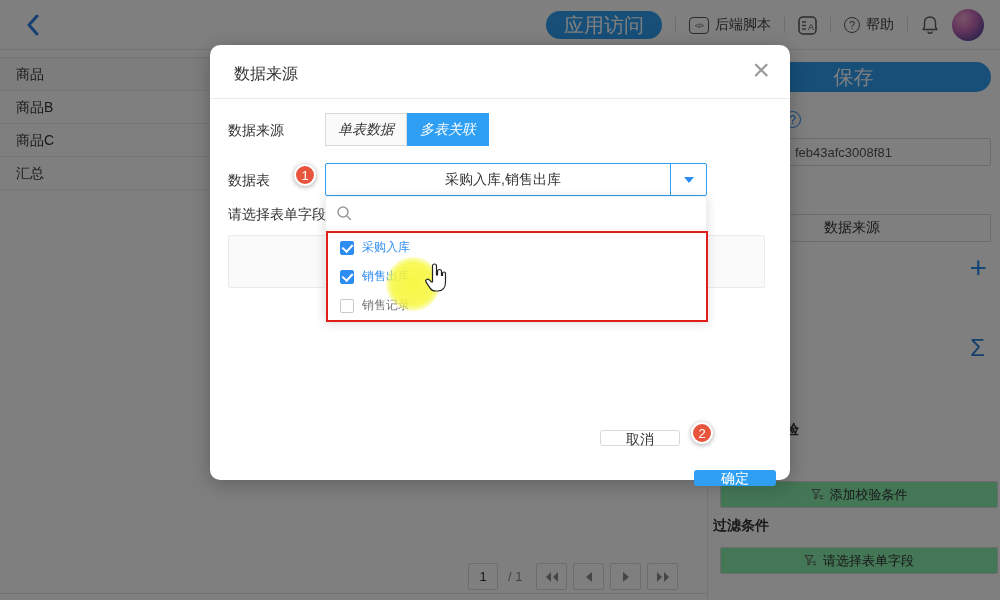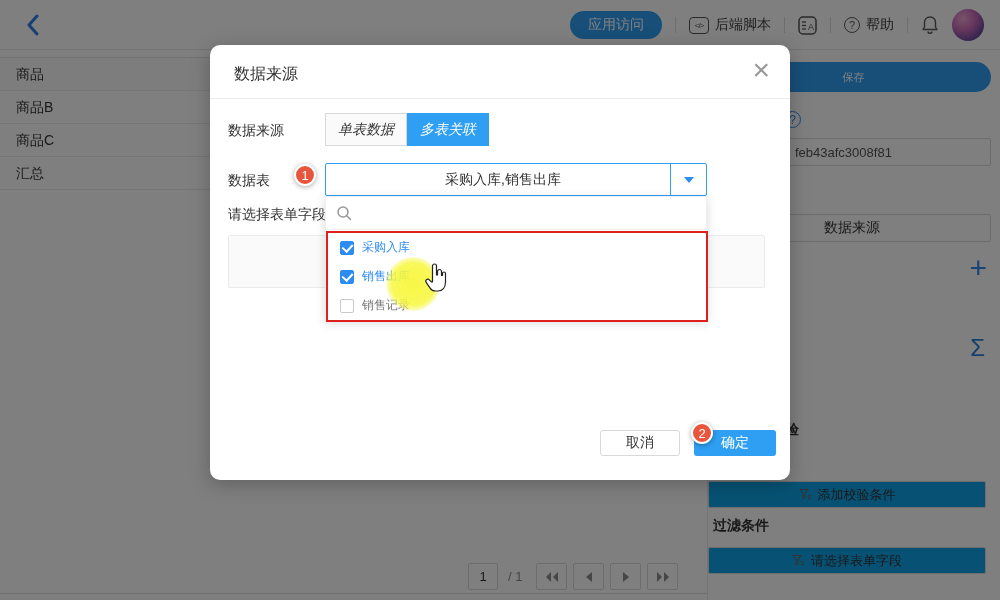--- a/index.html
+++ b/index.html
@@ -8,21 +8,21 @@
   #stage { position:relative; width:1000px; height:600px; background:#fff; overflow:hidden; }
 
   
   .header { position:absolute; left:0; top:0; width:1000px; height:50px; background:#fff;
             border-bottom:1px solid #e8e8e8; display:flex; align-items:center; }
   .back-btn { width:20px; height:24px; margin-left:26px; display:flex; align-items:center; cursor:pointer; }
   .page-title { margin-left:12px; font-size:16px; color:#333; padding-bottom:4px;
                 border-bottom:1px dashed #bdbdbd; line-height:20px; }
   .header-right { position:absolute; right:16px; top:0; height:50px; display:flex; align-items:center; gap:13px; }
   .pill-btn { height:28px; padding:0 18px; border-radius:14px; background:#2e9ff3; color:#fff;
-              font-size:14px; display:flex; align-items:center; border:none; cursor:pointer; }
+              font-size:20px; display:flex; align-items:center; border:none; cursor:pointer; }
   .h-divider { width:1px; height:16px; background:#ddd; }
   .h-item { display:flex; align-items:center; gap:6px; color:#404040; font-size:14px; cursor:pointer; }
   .code-icon { width:20px; height:17px; border:1.5px solid #555; border-radius:4px; font-size:8px;
                color:#555; display:flex; align-items:center; justify-content:center; letter-spacing:-1px; }
   .help-circle { width:16px; height:16px; border:1.5px solid #5a5a5a; border-radius:50%; font-size:11px;
                  color:#5a5a5a; display:flex; align-items:center; justify-content:center; }
   .avatar { width:32px; height:32px; border-radius:50%;
             background:radial-gradient(circle at 35% 30%, #f0a8d0 0%, #c86ab8 40%, #6a4a9c 75%, #3a2c58 100%); }
 
   
@@ -38,34 +38,34 @@
   .page-input { width:30px; height:27px; border:1px solid #d9d9d9; border-radius:2px; text-align:center;
                 font-size:13px; color:#333; background:#fff; }
   .page-total { color:#888; font-size:13px; margin:0 8px 0 4px; }
   .nav-btn { width:31px; height:27px; border:1px solid #d9d9d9; border-radius:2px; background:#fff;
              display:flex; align-items:center; justify-content:center; cursor:pointer; }
 
   
   .right-panel { position:absolute; left:707px; top:50px; width:293px; height:550px; background:#fff;
                  border-left:1px solid #e8e8e8; }
   .save-btn { position:absolute; left:8px; top:12px; width:275px; height:30px; border-radius:15px;
-              background:#2e9ff3; color:#fff; font-size:11px; border:none; cursor:pointer; }
+              background:#2e9ff3; color:#fff; font-size:20px; border:none; cursor:pointer; }
   .panel-help { position:absolute; left:76px; top:61px; width:17px; height:17px; border:1.5px solid #2d8cf0;
                 border-radius:50%; color:#2d8cf0; font-size:12px; display:flex; align-items:center;
                 justify-content:center; }
   .formid-input { position:absolute; left:8px; top:88px; width:275px; height:28px; border:1px solid #d9d9d9;
                   border-radius:2px; font-size:13px; color:#555; padding-left:78px; background:#fff; }
   .datasource-btn { position:absolute; left:5px; top:164px; width:278px; height:28px; background:#fff;
                     border:1px solid #d9d9d9; border-radius:2px; font-size:14px; color:#333; cursor:pointer; }
   .plus-glyph { position:absolute; right:13px; top:203px; font-size:30px; font-weight:200; color:#2d8cf0;
                 line-height:30px; cursor:pointer; }
   .sigma-glyph { position:absolute; right:15px; top:285px; font-size:24px; color:#2d7fd6; line-height:26px;
                  cursor:pointer; }
   .validation-label { position:absolute; left:35px; top:371px; font-size:14px; font-weight:bold; color:#333; }
-  .cond-btn { position:absolute; left:0; width:278px; height:27px; background:#0ea5e9; border:1px solid #d9d9d9;
+  .cond-btn { position:absolute; left:12px; width:278px; height:27px; background:#86efac; border:1px solid #d9d9d9;
               border-radius:2px; font-size:13px; color:#333; display:flex; align-items:center;
               justify-content:center; gap:6px; cursor:pointer;text-align:right; }
   .cond-btn.validation { top:431px; }
   .cond-btn.filter { top:497px; }
   .filter-label { position:absolute; left:5px; top:467px; font-size:14px; font-weight:bold; color:#333; }
 
   
   .overlay { position:absolute; left:0; top:0; width:1000px; height:600px; background:rgba(0,0,0,0.5); z-index:10; }
 
   
@@ -102,24 +102,24 @@
   .checkbox.checked { background:#2d8cf0; border:1px solid #2d8cf0; }
   .checkbox.checked::after { content:""; position:absolute; left:3px; top:0.5px; width:5px; height:8px;
                              border:solid #fff; border-width:0 2px 2px 0; transform:rotate(42deg); }
   .checkbox.unchecked { background:#fff; border:1px solid #c9c9c9; }
   .red-annotation { position:absolute; left:0; top:34px; width:382px; height:91px;
                     border:2px solid #e01e1e; pointer-events:none; z-index:23; }
   .highlight-circle { position:absolute; left:176px; top:212px; width:54px; height:54px; border-radius:50%;
                       background:radial-gradient(circle, rgba(247,247,60,0.95) 0%, rgba(247,247,60,0.85) 55%, rgba(247,247,60,0) 78%);
                       z-index:24; pointer-events:none; }
   .hand-cursor { position:absolute; left:214px; top:218px; z-index:25; pointer-events:none; }
-  .modal-footer-btn { position:absolute; top:385px; height:26px; border-radius:3px; font-size:14px;
+  .modal-footer-btn { position:absolute; top:385px; height:16px; border-radius:3px; font-size:14px;
                       cursor:pointer; }
   .cancel-btn { left:390px; width:80px; background:#fff; border:1px solid #d9d9d9; color:#333; }
-  .confirm-btn { left:484px; width:82px; background:#2e9ff3; border:none; color:#fff; }
+  .confirm-btn { left:484px; width:82px; background:#2e9ff3; border:none; color:#fff;margin-top:40px; }
   .step-badge { position:absolute; width:22px; height:22px; border-radius:50%; background:#e8553c;
                 border:2px solid #fff; box-shadow:0 1px 5px rgba(0,0,0,0.35); color:#fff; font-size:13px;
                 display:flex; align-items:center; justify-content:center; z-index:26; }
   .badge-1 { left:84px; top:119px; }
   .badge-2 { left:481px; top:377px; }
 </style>
 </head>
 <body>
 
 <div id="stage">

